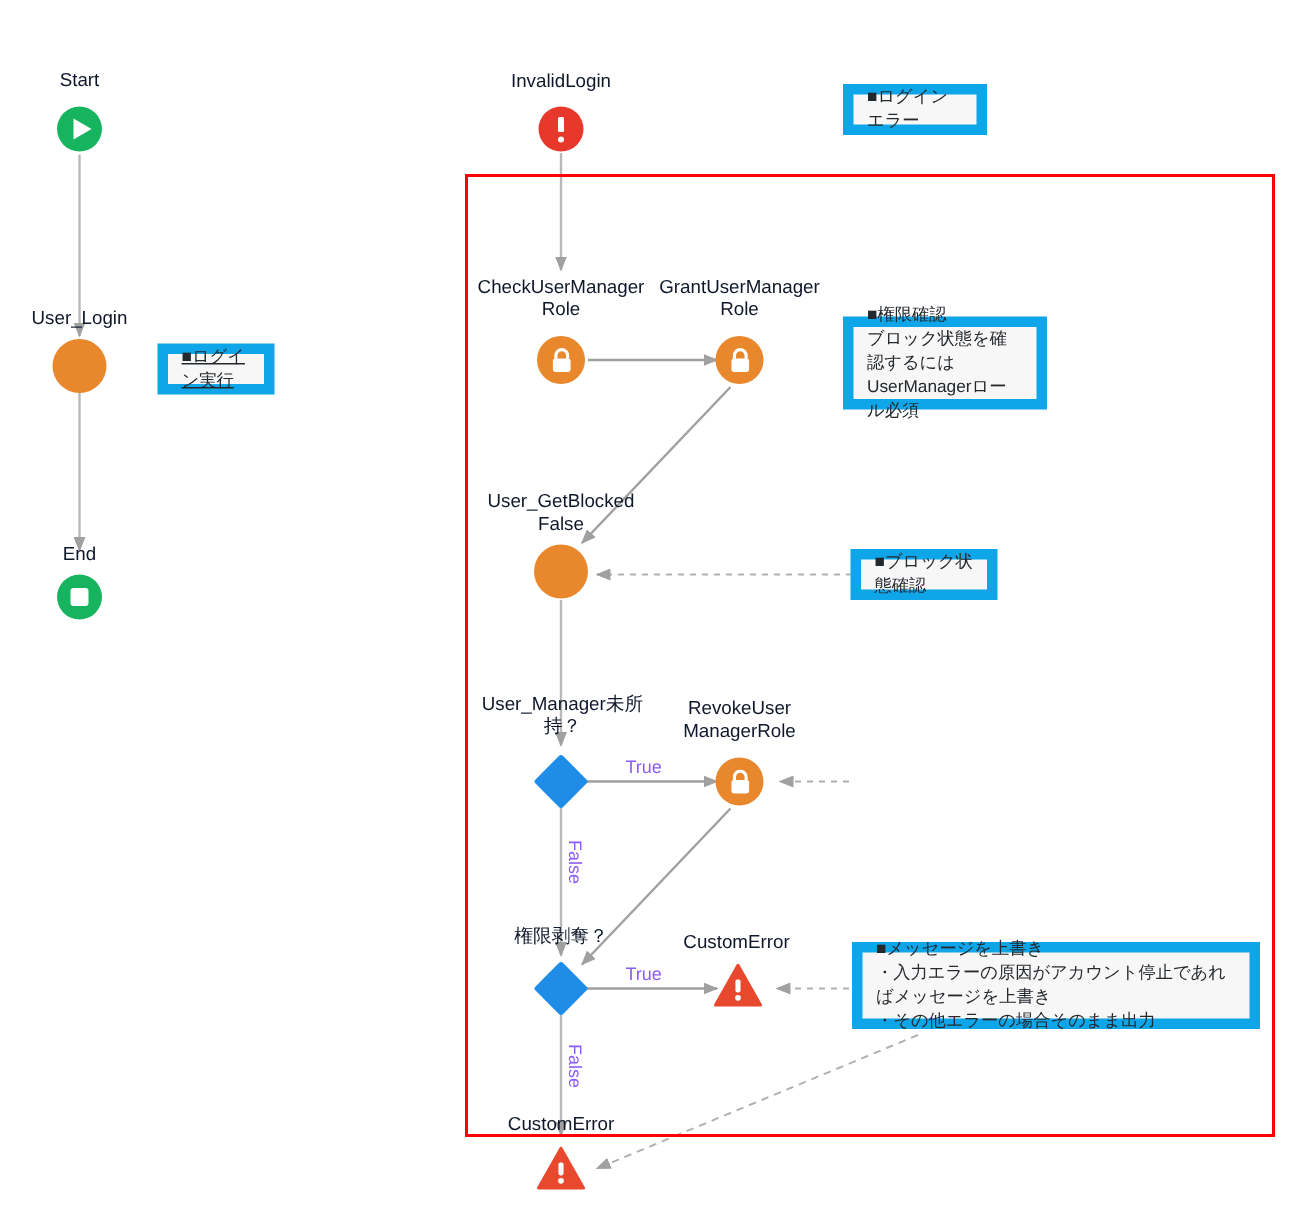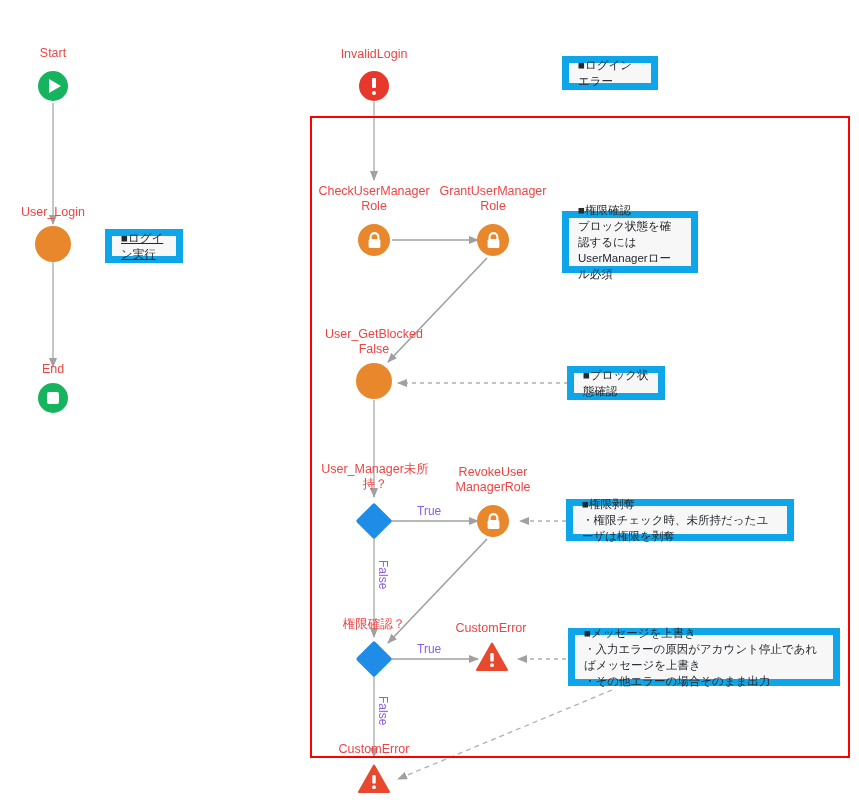--- a/index.html
+++ b/index.html
@@ -30,21 +30,21 @@
     position: absolute;
     left: 0;
     top: 0;
     width: 859px;
     height: 811px;
   }
   
   .node-label {
     position: absolute;
     font-size: 12.5px;
-    color: #ef4444;
+    color: #0f172a;
     text-align: center;
     line-height: 15px;
     white-space: pre-line;
     letter-spacing: 0px;
   }
   
   .node {
     position: absolute;
   }
   .circle-start, .circle-end {
@@ -255,24 +255,22 @@
 
   <div class="node-label" style="left:431px; top:465px; width:124px;">RevokeUser
 ManagerRole</div>
   <div class="node circle-lock" style="left:477px; top:505px;">
     <svg width="15" height="17" viewBox="0 0 15 17">
       <path d="M3.6 7.2 V5.0 a3.9 3.9 0 0 1 7.8 0 V7.2" fill="none" stroke="#ffffff" stroke-width="2.1"></path>
       <rect x="1.6" y="7.0" width="11.8" height="9.0" rx="1.6" fill="#ffffff"></rect>
     </svg>
   </div>
 
-  <div class="note" style="left:566px; top:499px; width:228px; height:42px;">■権限剥奪
-・権限チェック時、未所持だったユーザは権限を剥奪</div>
-
-  <div class="node-label" style="left:327px; top:617px; width:94px;">権限確認？</div>
+
+  <div class="node-label" style="left:327px; top:617px; width:94px;">権限剥奪？</div>
   <div class="node diamond" style="left:361px; top:646px;"></div>
 
   <div class="edge-label" style="left:417px; top:642px;">True</div>
   <div class="edge-label vert" style="left:376px; top:696px;">False</div>
 
   <div class="node-label" style="left:447px; top:621px; width:88px;">CustomError</div>
   <div class="node" style="left:476px; top:642px;">
     <svg width="32" height="30" viewBox="0 0 32 30">
       <path d="M16 1.5 L31 28 L1 28 Z" fill="#e8492e" stroke="#e8492e" stroke-width="2" stroke-linejoin="round"></path>
       <rect x="14.3" y="11" width="3.4" height="8.6" rx="1.2" fill="#ffffff"></rect>

